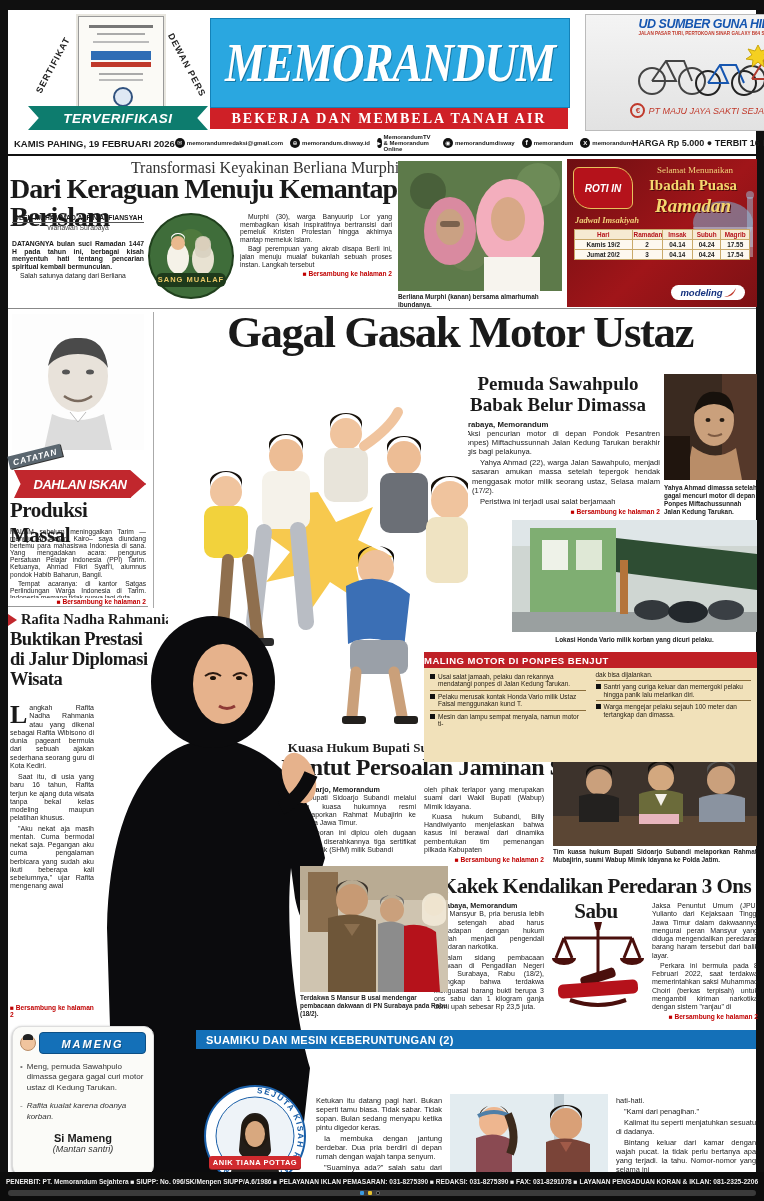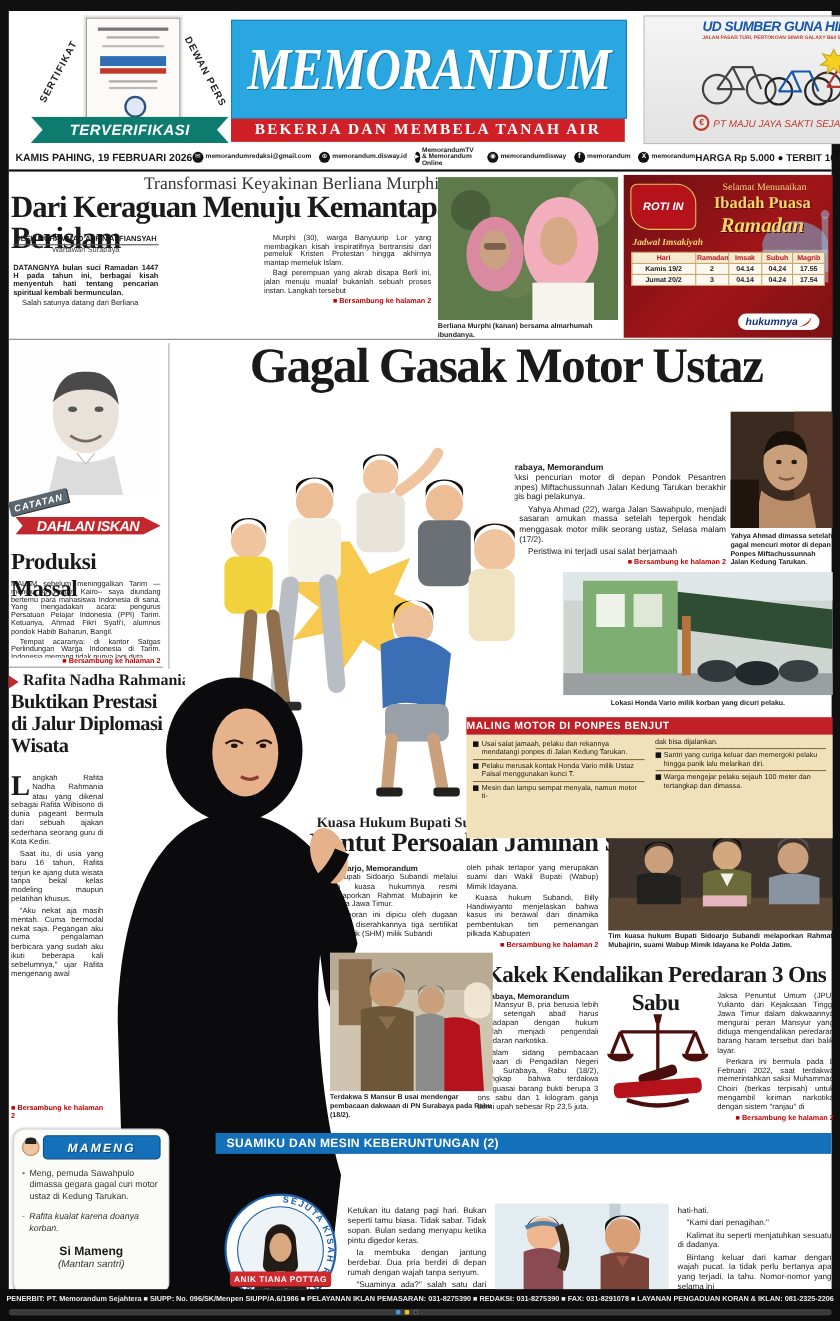--- a/index.html
+++ b/index.html
@@ -121,20 +121,35 @@
   <div class="abs serif" style="left:10px;top:175px;width:515px;font-size:28px;font-weight:bold;letter-spacing:-1px;line-height:1;">Dari Keraguan Menuju Kemantapan Berislam</div>
   <div class="abs" style="left:12px;top:214px;width:132px;text-align:center;">
     <div style="font-size:6.8px;font-weight:bold;border-bottom:1px solid #555;padding-bottom:1px;">OLEH MUHAMMAD ALFIN ALFIANSYAH</div>
     <div style="font-size:6.8px;color:#444;margin-top:1px;">Wartawan Surabaya</div>
   </div>
   <div class="abs just hid body-xs" style="left:12px;top:240px;width:132px;height:66px;">
     <p><b>DATANGNYA bulan suci Ramadan 1447 H pada tahun ini, berbagai kisah menyentuh hati tentang pencarian spiritual kembali bermunculan.</b></p>
     <p class="ind">Salah satunya datang dari Berliana</p>
   </div>
 
+  <div class="abs" style="left:148px;top:213px;width:86px;height:90px;">
+    <svg width="86" height="86" viewBox="0 0 86 86">
+      <circle cx="43" cy="43" r="42" fill="#3f6d3a"></circle>
+      <circle cx="43" cy="43" r="42" fill="none" stroke="#20401d" stroke-width="2"></circle>
+      <circle cx="43" cy="30" r="14" fill="#577f3f" opacity=".7"></circle>
+      <ellipse cx="30" cy="45" rx="11" ry="16" fill="#f5f2e8"></ellipse>
+      <circle cx="30" cy="30" r="7" fill="#e9b98e"></circle>
+      <path d="M23,28 a7,7 0 0,1 14,0 l0,-3 a7,5 0 0,0 -14,0 Z" fill="#fff"></path>
+      <ellipse cx="55" cy="46" rx="11" ry="16" fill="#e8e2d2"></ellipse>
+      <circle cx="55" cy="31" r="7" fill="#e9b98e"></circle>
+      <path d="M47,31 a8,8 0 0,1 16,0 l0,8 a8,6 0 0,1 -16,0 Z" fill="#d8d2c0" opacity=".9"></path>
+      <rect x="8" y="60" width="70" height="14" rx="6" fill="#1e3a1b"></rect>
+    </svg>
+    <div class="abs" style="left:8px;top:62px;width:70px;text-align:center;color:#e8c766;font-weight:bold;font-size:7.5px;letter-spacing:1px;">SANG MUALAF</div>
+  </div>
   <div class="abs just hid body-xs" style="left:240px;top:213px;width:152px;height:94px;">
     <p class="ind">Murphi (30), warga Banyuurip Lor yang membagikan kisah inspiratifnya bertransisi dari pemeluk Kristen Protestan hingga akhirnya mantap memeluk Islam.</p>
     <p class="ind">Bagi perempuan yang akrab disapa Berli ini, jalan menuju mualaf bukanlah sebuah proses instan. Langkah tersebut</p>
     <div class="cont">■ Bersambung ke halaman 2</div>
   </div>
 
   <div class="abs" style="left:398px;top:161px;width:164px;height:130px;">
     <svg width="164" height="130" viewBox="0 0 164 130">
       <rect width="164" height="130" fill="#5d7a4a"></rect>
       <circle cx="30" cy="30" r="18" fill="#49603a"></circle>
@@ -185,42 +200,42 @@
           <td>Jumat 20/2</td>
           <td>3</td>
           <td>04.14</td>
           <td>04.24</td>
           <td>17.54</td>
         </tr>
       </tbody>
         </table>
     </div>
     <div class="abs" style="left:104px;top:126px;width:74px;height:15px;background:#fff;border-radius:8px;display:flex;align-items:center;justify-content:center;gap:1px;">
-      <span style="color:#14317e;font-weight:bold;font-style:italic;font-size:9.5px;">hukumnya</span>
+      <span style="color:#14317e;font-weight:bold;font-style:italic;font-size:9.5px;">modeling</span>
       <svg width="12" height="10" viewBox="0 0 12 10">
           <path d="M0,9 C5,8 9,5 12,0 C10,7 6,9 0,9 Z" fill="#c0392b"></path>
         </svg>
     </div>
   </div>
   <div class="abs" style="left:8px;top:308px;width:748px;height:1px;background:#888;"></div>
 
   <div class="abs" style="left:12px;top:314px;width:132px;height:136px;background:#fff;">
     <svg width="132" height="136" viewBox="0 0 132 136">
       <rect width="132" height="136" fill="#fdfdfd"></rect>
       <ellipse cx="66" cy="62" rx="30" ry="36" fill="#e8e2da"></ellipse>
       <path d="M36,52 Q42,22 66,24 Q92,22 96,54 Q88,40 66,40 Q46,40 36,52 Z" fill="#4a4a4a"></path>
       <ellipse cx="54" cy="58" rx="4" ry="2.5" fill="#555"></ellipse>
       <ellipse cx="78" cy="58" rx="4" ry="2.5" fill="#555"></ellipse>
       <path d="M52,82 Q66,92 80,82" stroke="#7a6a5d" stroke-width="2.5" fill="none"></path>
       <path d="M40,100 Q66,112 92,100 L100,136 L32,136 Z" fill="#dcdcdc"></path>
       <path d="M58,98 L66,108 L74,98" fill="#fff" stroke="#bbb"></path>
     </svg>
   </div>
   <div class="abs" style="left:8px;top:450px;width:140px;height:42px;">
-    <div class="abs" style="left:6px;top:20px;width:132px;height:16px;background:#c1272d;clip-path:polygon(0 0,88% 0,100% 50%,88% 100%,0 100%,5% 50%);box-shadow:2px 2px 0 #7e181c;display:flex;align-items:center;justify-content:center;">
+    <div class="abs" style="left:6px;top:20px;width:132px;height:28px;background:#c1272d;clip-path:polygon(0 0,88% 0,100% 50%,88% 100%,0 100%,5% 50%);box-shadow:2px 2px 0 #7e181c;display:flex;align-items:center;justify-content:center;">
       <span style="color:#fff;font-weight:bold;font-style:italic;font-size:13px;letter-spacing:-0.5px;">DAHLAN ISKAN</span>
     </div>
     <div class="abs" style="left:0px;top:0px;width:54px;height:13px;background:#5b6770;transform:rotate(-14deg);display:flex;align-items:center;justify-content:center;box-shadow:1px 1px 0 #333;">
       <span style="color:#fff;font-weight:bold;font-style:italic;font-size:8.5px;letter-spacing:1px;">CATATAN</span>
     </div>
   </div>
   <div class="abs serif" style="left:10px;top:498px;width:138px;font-size:21px;font-weight:bold;letter-spacing:-0.5px;">Produksi Massal</div>
   <div class="abs just hid" style="left:10px;top:528px;width:136px;height:70px;font-size:6.7px;line-height:1.06;">
     <p><b style="font-weight:bold;">​</b><span>MALAM sebelum meninggalkan Tarim —menuju Al Azhar, Kairo– saya diundang bertemu para mahasiswa Indonesia di sana. Yang mengadakan acara: pengurus Persatuan Pelajar Indonesia (PPI) Tarim. Ketuanya, Ahmad Fikri Syafi'i, alumnus pondok Habib Baharun, Bangil.</span></p>
     <p class="ind">Tempat acaranya: di kantor Satgas Perlindungan Warga Indonesia di Tarim. Indonesia memang tidak punya lagi duta</p>
@@ -273,20 +288,21 @@
       <path d="M188,300 L184,344 M226,300 L234,344" stroke="#caa07a" stroke-width="11" stroke-linecap="round"></path>
       <rect x="174" y="344" width="24" height="8" rx="3" fill="#22201d"></rect>
       <rect x="226" y="344" width="24" height="8" rx="3" fill="#22201d"></rect>
 
       <path d="M96,160 L86,250 M130,158 L138,250" stroke="#b9bdc4" stroke-width="16" stroke-linecap="round"></path>
       <path d="M60,188 L54,268 M80,188 L90,268" stroke="#8f6f4e" stroke-width="12" stroke-linecap="round"></path>
       <rect x="44" y="266" width="24" height="8" rx="3" fill="#2b2b2b"></rect>
       <rect x="82" y="266" width="24" height="8" rx="3" fill="#2b2b2b"></rect>
     </svg>
   </div>
+  <div class="abs serif" style="left:452px;top:374px;width:212px;text-align:center;font-size:19px;font-weight:bold;line-height:1.1;">Pemuda Sawahpulo Babak Belur Dimassa</div>
   <div class="abs" style="left:458px;top:420px;width:202px;height:104px;">
     <div style="font-weight:bold;font-size:7.8px;">Surabaya, Memorandum</div>
     <div class="just" style="font-size:7.6px;line-height:1.2;">
       <p class="ind">Aksi pencurian motor di depan Pondok Pesantren (Ponpes) Miftachussunnah Jalan Kedung Tarukan berakhir tragis bagi pelakunya.</p>
       <p class="ind" style="margin-left:14px;">Yahya Ahmad (22), warga Jalan Sawahpulo, menjadi sasaran amukan massa setelah tepergok hendak menggasak motor milik seorang ustaz, Selasa malam (17/2).</p>
       <p class="ind" style="margin-left:14px;">Peristiwa ini terjadi usai salat berjamaah</p>
     </div>
     <div class="cont">■ Bersambung ke halaman 2</div>
   </div>
 

